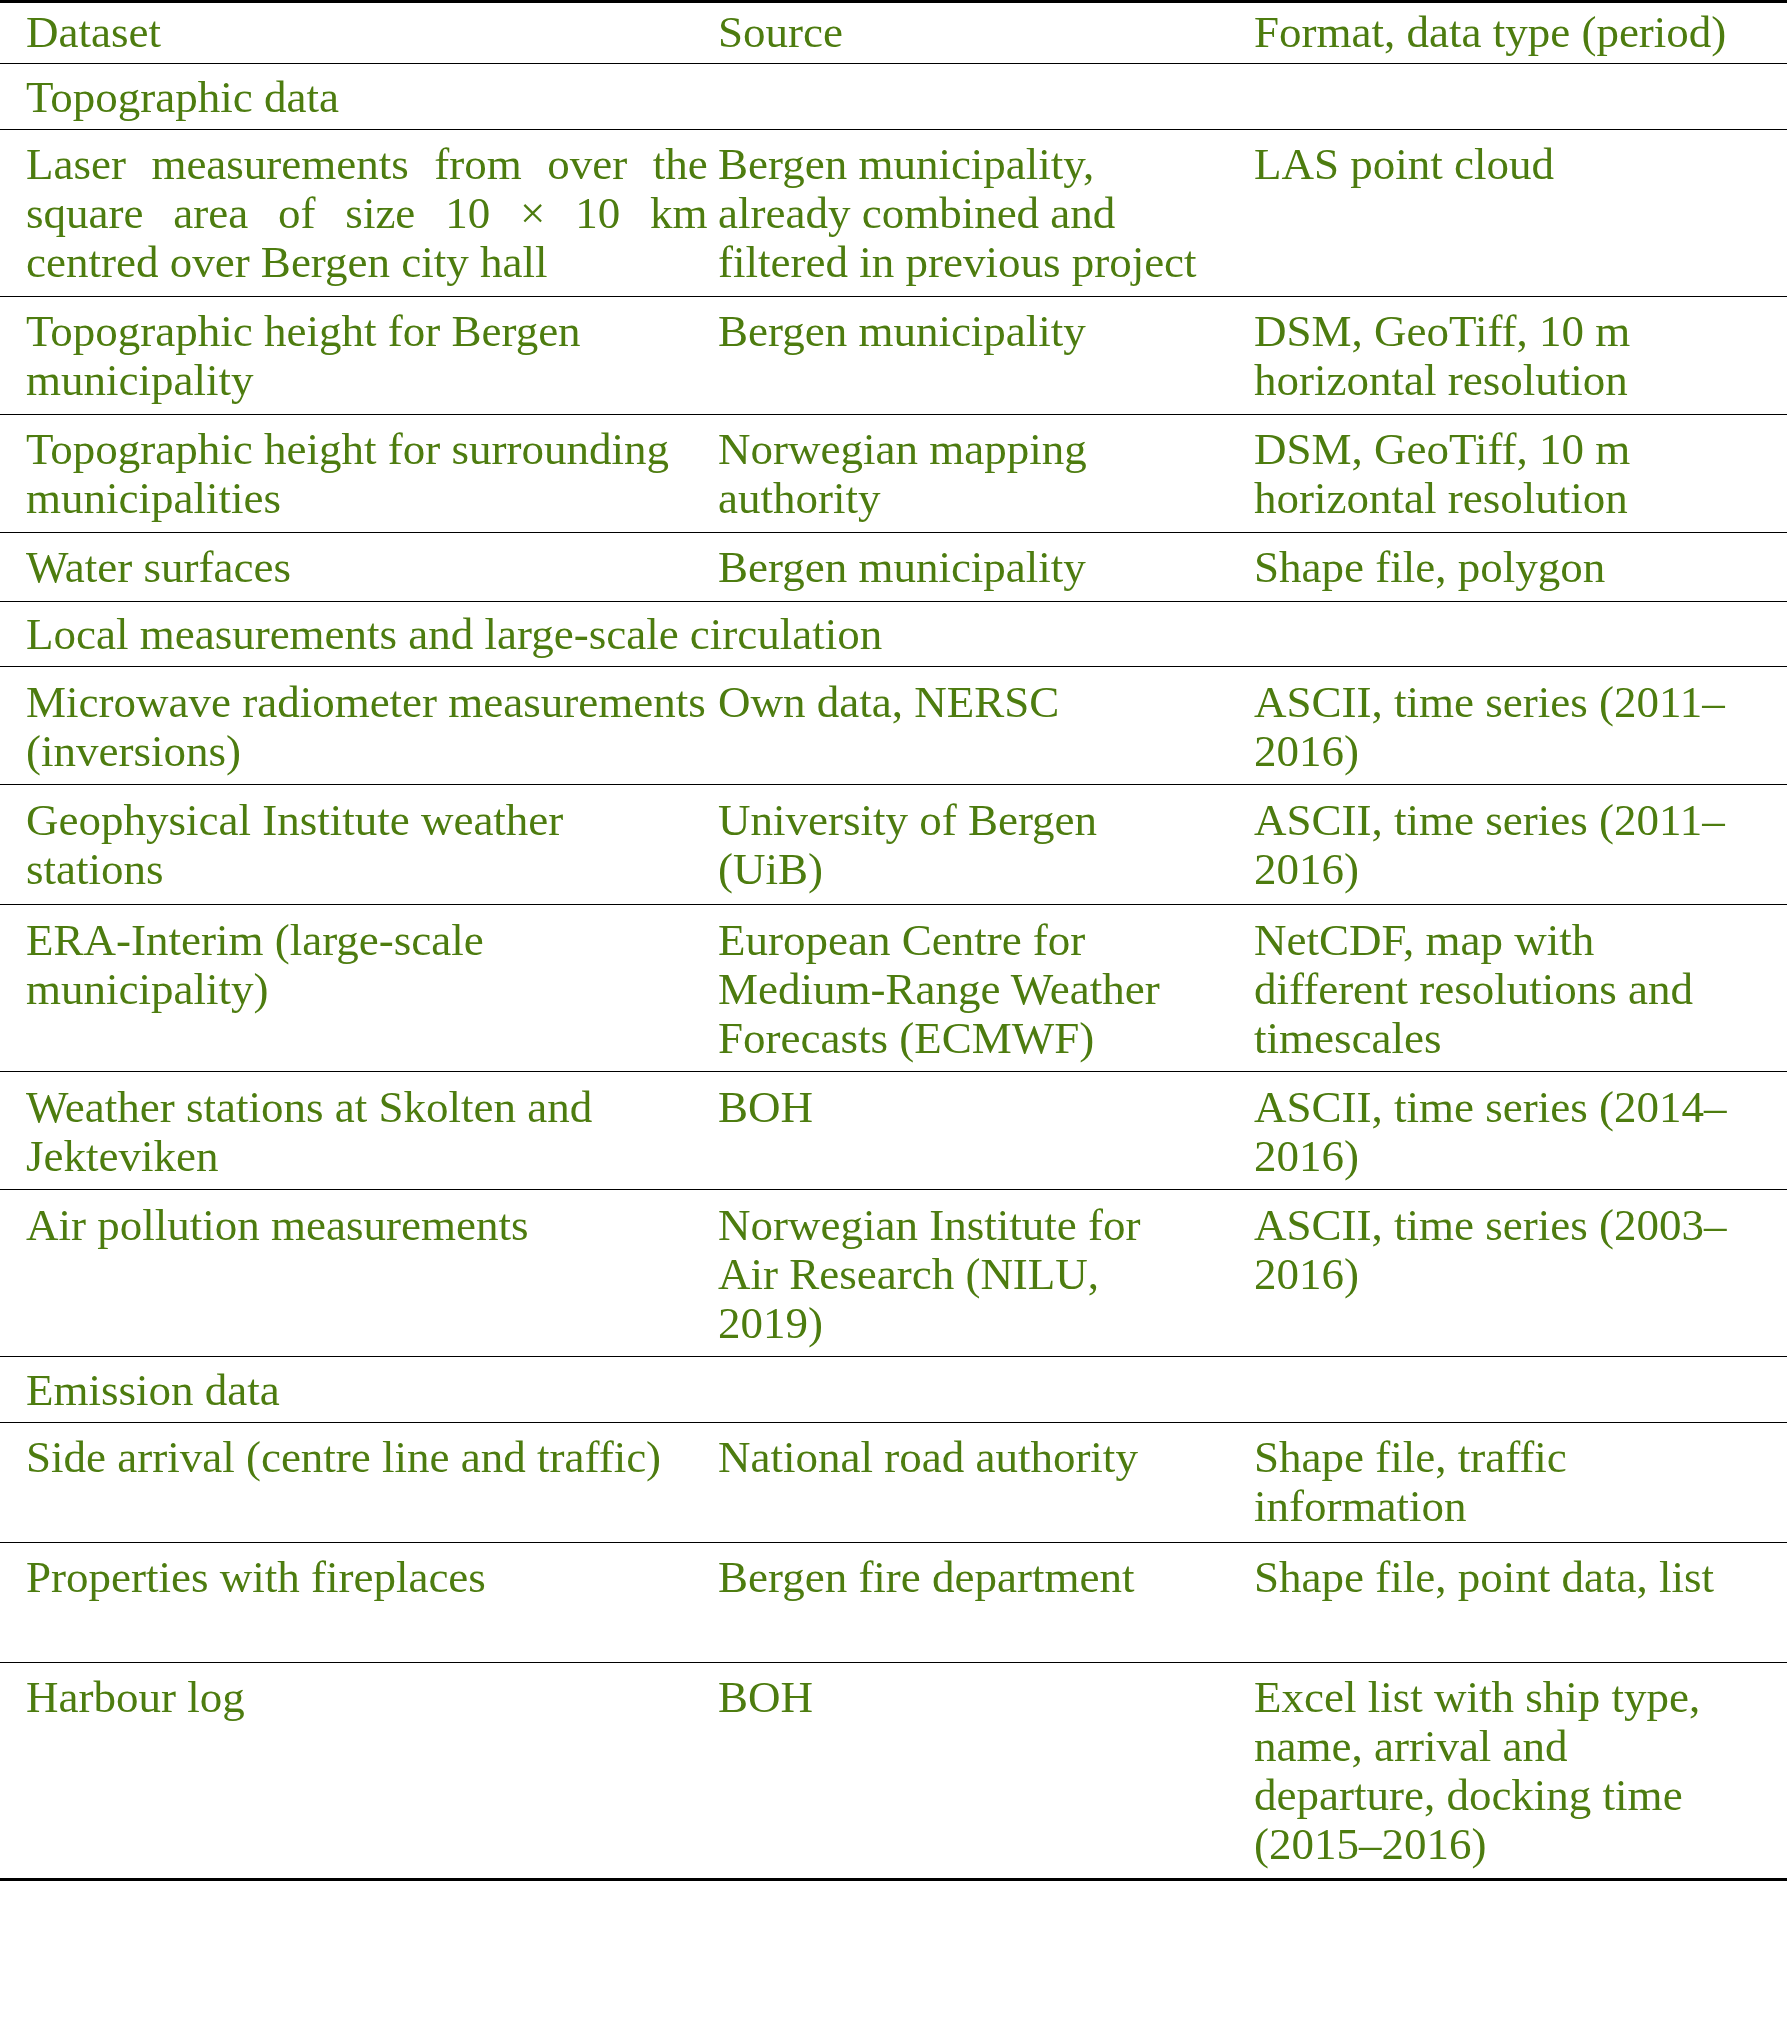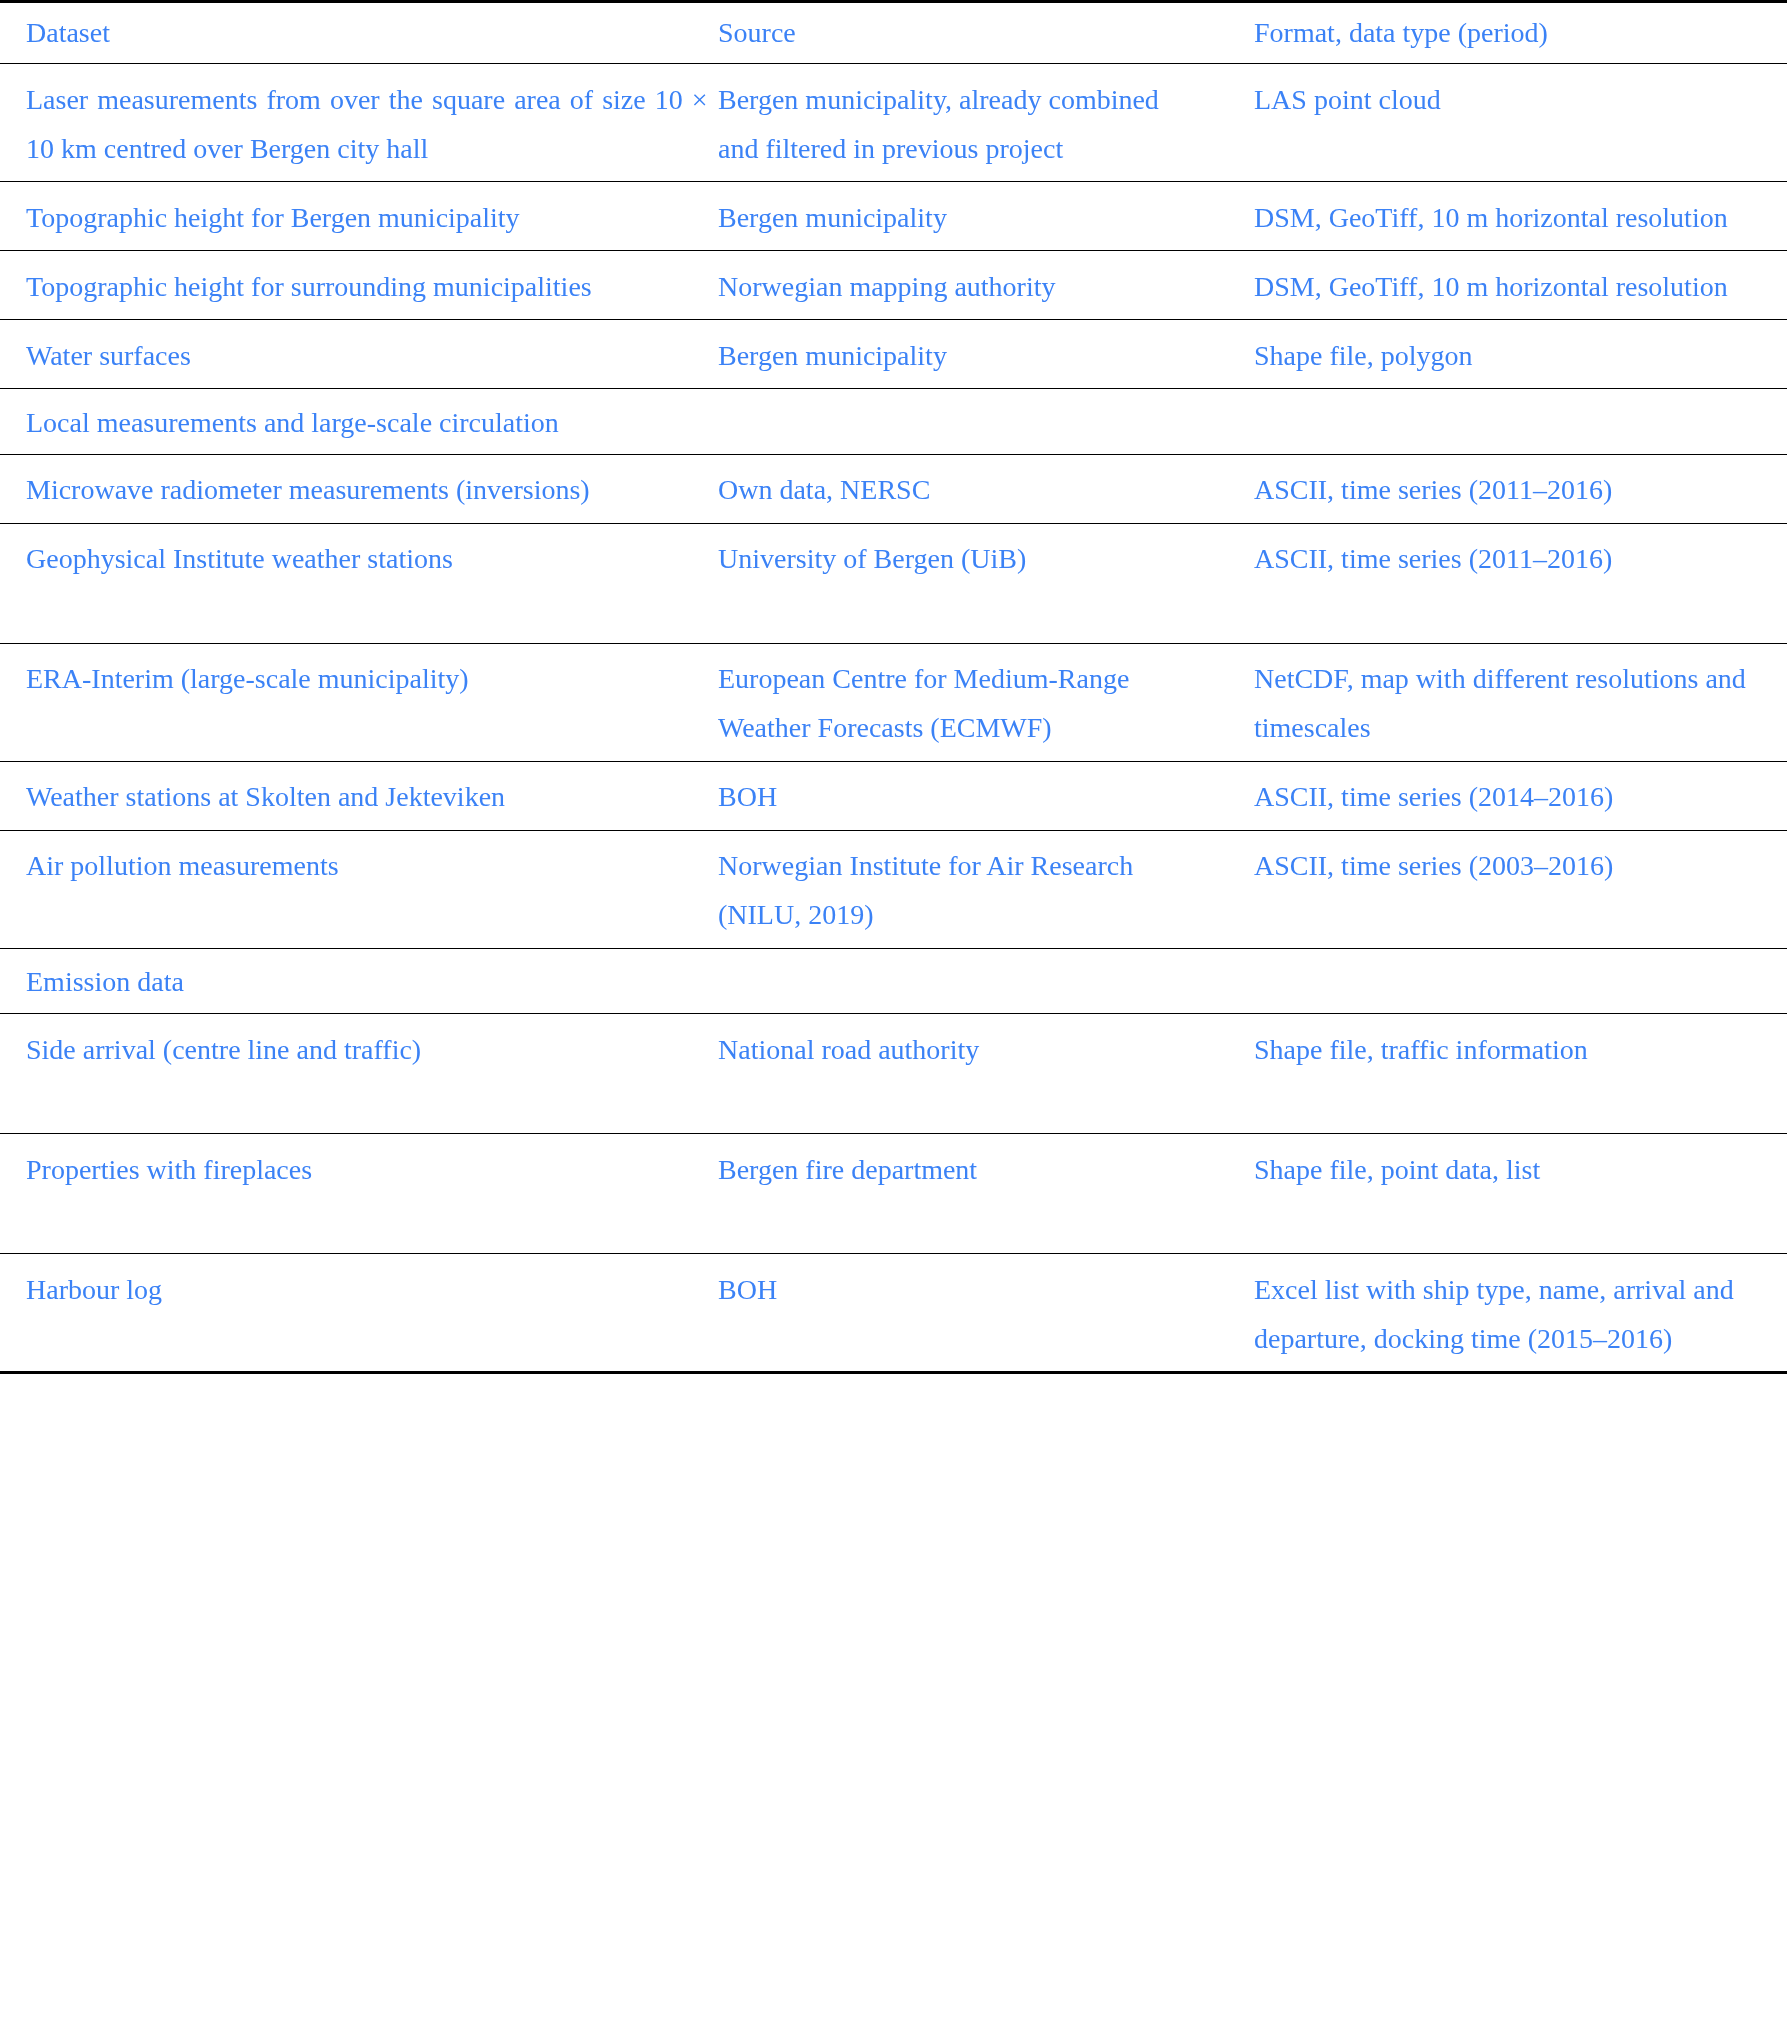--- a/index.html
+++ b/index.html
@@ -9,23 +9,23 @@
   }
   .page {
     width: 1787px;
     background: #ffffff;
   }
   table.datasets {
     width: 1787px;
     border-collapse: collapse;
     table-layout: fixed;
     font-family: "Liberation Serif", "DejaVu Serif", serif;
-    font-size: 28px;
+    font-size: 45px;
     line-height: 49px;
-    color: #3b82f6;
+    color: #4d7c0f;
     border-top: 3.5px solid #000000;
     border-bottom: 3.5px solid #000000;
   }
   col.col-dataset { width: 718px; }
   col.col-source  { width: 536px; }
   col.col-format  { width: 534px; }
 
   th, td {
     vertical-align: top;
     text-align: left;
@@ -60,20 +60,23 @@
       <col class="col-format">
     </colgroup>
     <thead>
       <tr>
         <th class="c0">Dataset</th>
         <th class="c1">Source</th>
         <th class="c2">Format, data type (period)</th>
       </tr>
     </thead>
     <tbody>
+        <tr class="section">
+          <td colspan="3" class="c0">Topographic data</td>
+        </tr>
         <tr>
           <td class="c0 justify">Laser measurements from over the square area of size 10 × 10 km centred over Bergen city hall</td>
           <td class="c1">Bergen municipality, already combined and filtered in previous project</td>
           <td class="c2">LAS point cloud</td>
         </tr>
         <tr>
           <td class="c0">Topographic height for Bergen municipality</td>
           <td class="c1">Bergen municipality</td>
           <td class="c2">DSM, GeoTiff, 10 m horizontal resolution</td>
         </tr>

